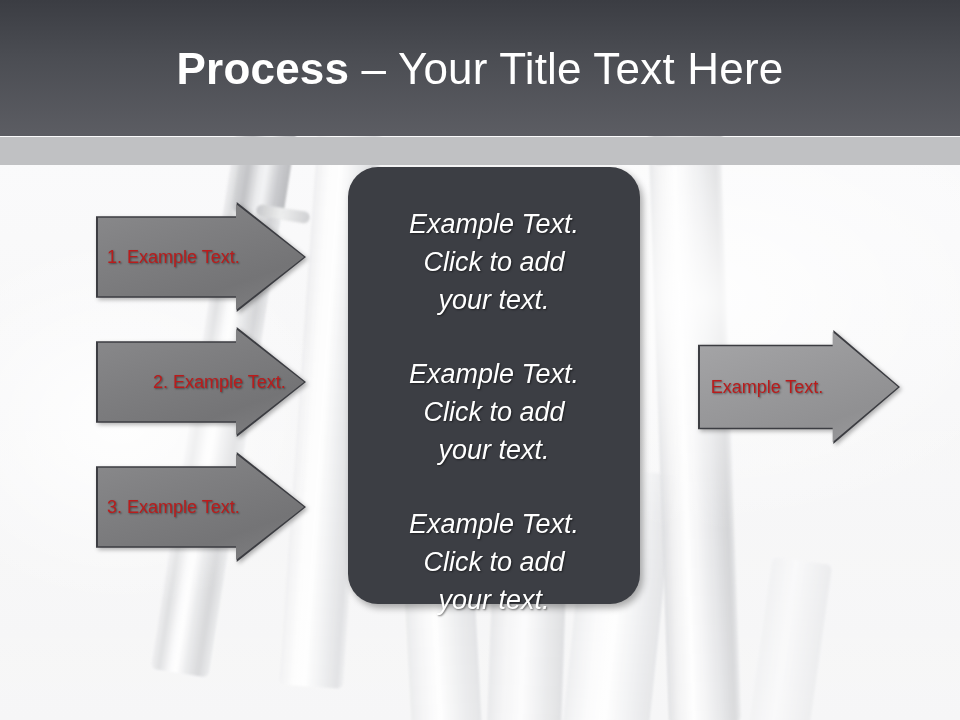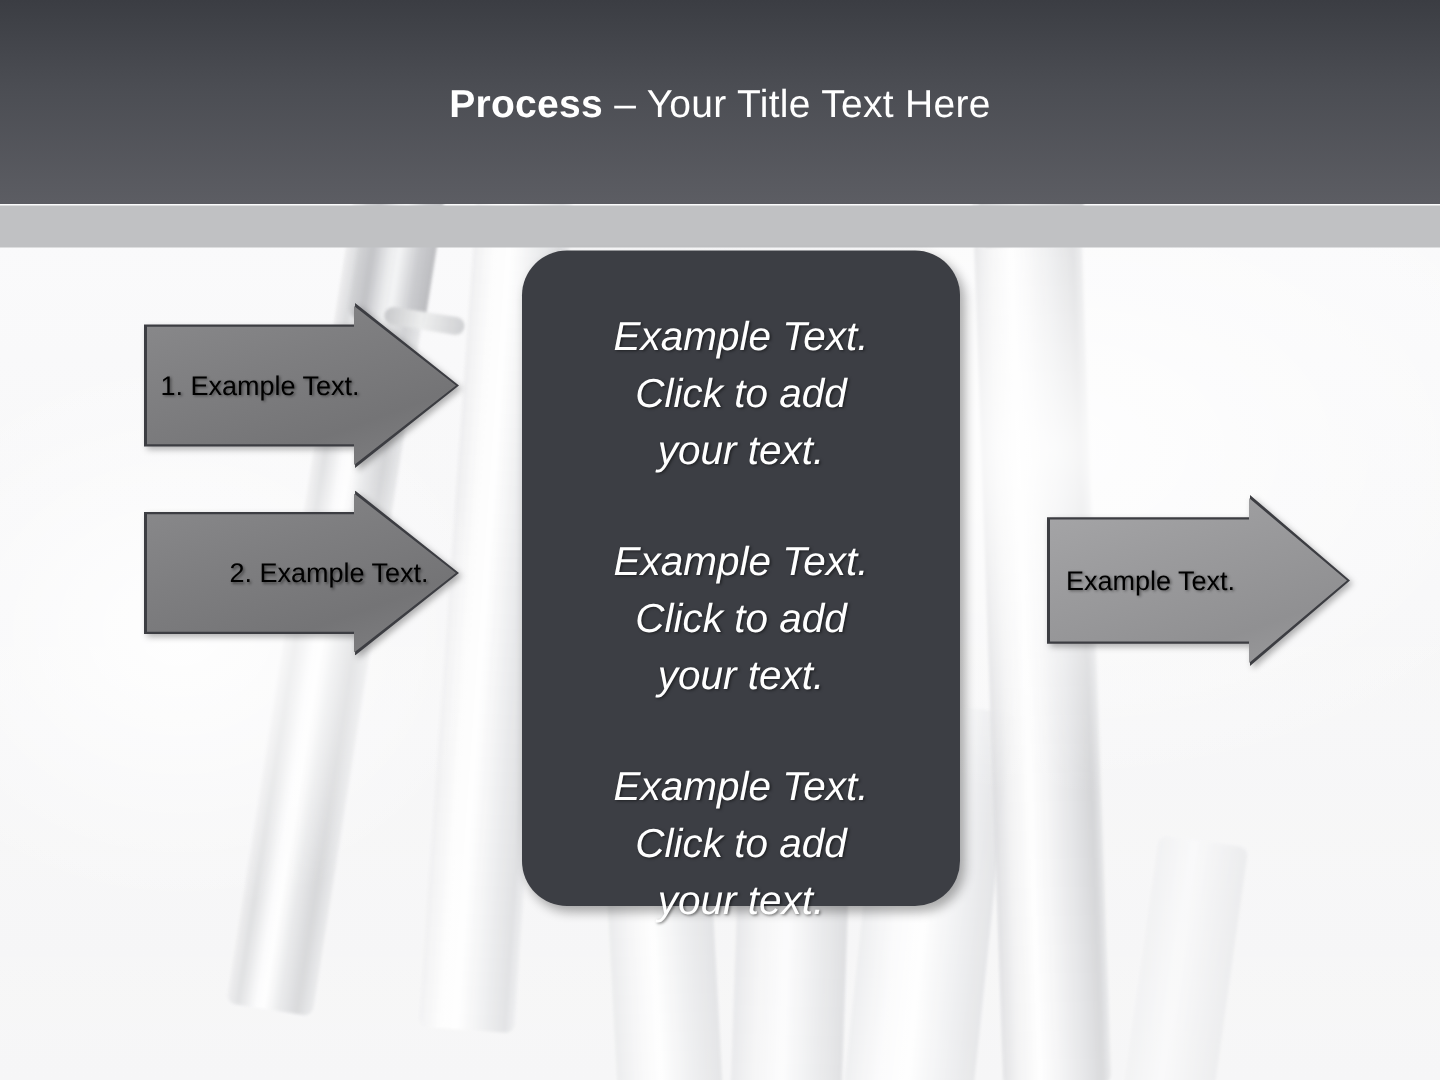--- a/index.html
+++ b/index.html
@@ -128,21 +128,21 @@
     left: 0; top: 0;
     width: 960px; height: 136px;
     background: linear-gradient(180deg, #3b3d43 0%, #4b4d53 42%, #5c5d63 100%);
   }
   .header-title {
     position: absolute;
     left: 0; top: 47px;
     width: 960px;
     text-align: center;
     color: #ffffff;
-    font-size: 26px;
+    font-size: 44px;
     line-height: 44px;
     letter-spacing: .2px;
     white-space: nowrap;
   }
   .header-title .strong { font-weight: bold; }
   .header-title .light  { font-weight: normal; }
   .header-band {
     position: absolute;
     left: 0; top: 137px;
     width: 960px; height: 28px;
@@ -162,21 +162,21 @@
     left: 0; top: 0; right: 0; bottom: 0;
     clip-path: polygon(0% 13%, 67% 13%, 67% 0%, 100% 50%, 67% 100%, 67% 87%, 0% 87%);
   }
   .arrow-outline { background: #3c3d42; }
   .arrow-fill {
     left: 2px; top: 2px; right: 2px; bottom: 2px;
   }
   .arrow-label {
     position: relative;
     z-index: 3;
-    color: #000000;
+    color: #b91c1c;
     font-size: 18px;
     line-height: 22px;
     white-space: nowrap;
     text-shadow: 1px 1px 2px rgba(0,0,0,.45);
   }
 
   
   .arrow-left { width: 210px; height: 110px; }
   .arrow-left .arrow-fill {
     background: linear-gradient(160deg, #8a8a8c 0%, #7e7e80 38%, #747476 72%, #818183 100%);
@@ -257,20 +257,25 @@
     <div class="arrow-shape arrow-fill"></div>
     <span class="arrow-label">1. Example Text.</span>
   </div>
 
   <div class="arrow arrow-left" id="arrow-2">
     <div class="arrow-shape arrow-outline"></div>
     <div class="arrow-shape arrow-fill"></div>
     <span class="arrow-label">2. Example Text.</span>
   </div>
 
+  <div class="arrow arrow-left" id="arrow-3">
+    <div class="arrow-shape arrow-outline"></div>
+    <div class="arrow-shape arrow-fill"></div>
+    <span class="arrow-label">3. Example Text.</span>
+  </div>
 
   <div class="panel">
     <div class="panel-block">Example Text.
 Click  to add
 your text.</div>
     <div class="panel-block">Example Text.
 Click  to add
 your text.</div>
     <div class="panel-block">Example Text.
 Click  to add

